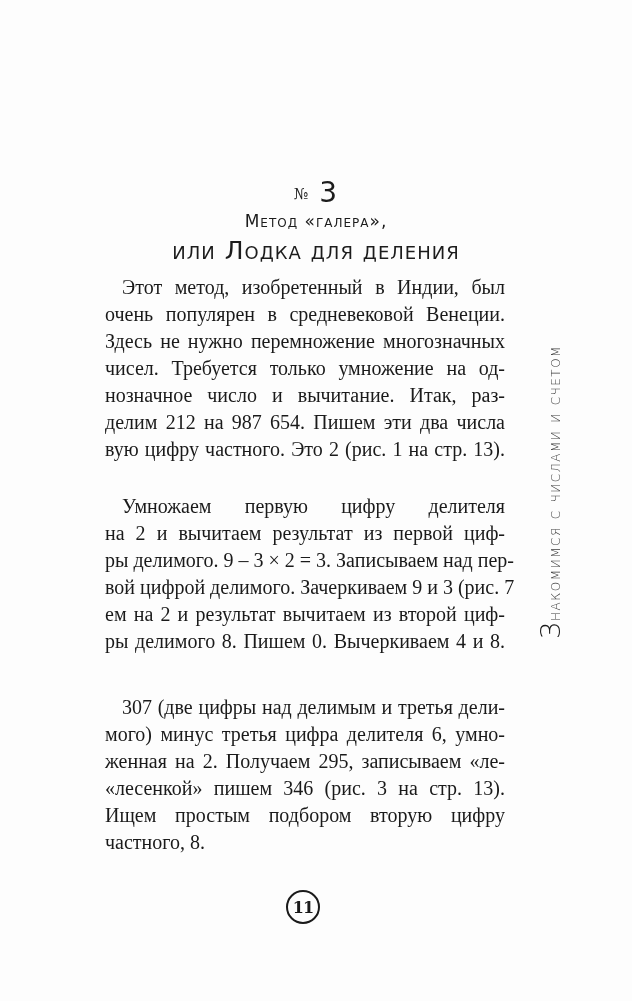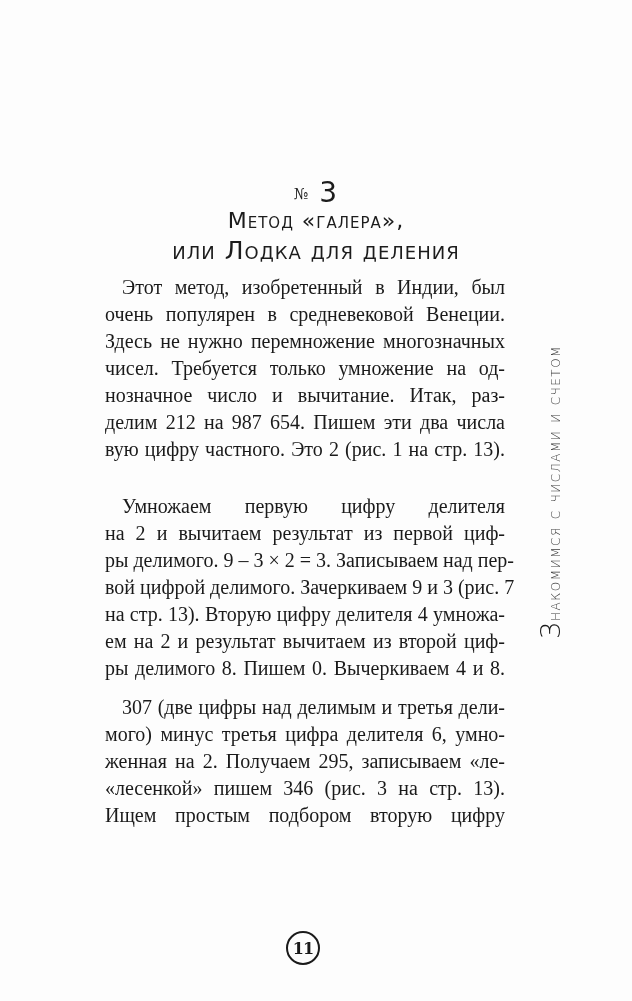--- a/index.html
+++ b/index.html
@@ -40,21 +40,21 @@
       margin-right: 10px;
       font-family: "DejaVu Serif", serif;
       vertical-align: 3px;
     }
     .num-line .numval {
       font-size: 28px;
       font-weight: normal;
     }
     .title-1 {
       top: 206px;
-      font-size: 22px;
+      font-size: 17px;
       line-height: 30px;
       font-weight: normal;
     }
     .title-2 {
       top: 236px;
       font-size: 25px;
       line-height: 30px;
       font-weight: normal;
     }
     .para {
@@ -112,21 +112,20 @@
       border: 2px solid #1a1a1a;
       border-radius: 50%;
       display: flex;
       align-items: center;
       justify-content: center;
       font-family: "DejaVu Serif", serif;
       font-size: 16px;
       font-weight: bold;
       color: #1a1a1a;
       letter-spacing: -1px;
-      margin-top: 41px;
     }
   </style>
 </head>
 <body>
 
 <div class="page">
 
   <div class="heading num-line">
     <span class="numsign">№</span><span class="numval">3</span>
   </div>
@@ -141,31 +140,31 @@
     <span class="line">нозначное число и вычитание. Итак, раз-</span>
     <span class="line">делим 212 на 987 654. Пишем эти два числа</span>
     <span class="line">вую цифру частного. Это 2 (рис. 1 на стр. 13).</span>
   </div>
 
   <div class="para p2">
     <span class="line indent">Умножаем первую цифру делителя</span>
     <span class="line">на 2 и вычитаем результат из первой циф-</span>
     <span class="line">ры делимого. 9 – 3 × 2 = 3. Записываем над пер-</span>
     <span class="line">вой цифрой делимого. Зачеркиваем 9 и 3 (рис. 7</span>
-    <span class="line">на стр. 13). Вторую цифру делителя 4 умножа-</span>
     <span class="line">ем на 2 и результат вычитаем из второй циф-</span>
     <span class="line">ры делимого 8. Пишем 0. Вычеркиваем 4 и 8.</span>
   </div>
 
   <div class="para p3">
     <span class="line indent">307 (две цифры над делимым и третья дели-</span>
     <span class="line">мого) минус третья цифра делителя 6, умно-</span>
     <span class="line">женная на 2. Получаем 295, записываем «ле-</span>
     <span class="line">«лесенкой» пишем 346 (рис. 3 на стр. 13).</span>
     <span class="line">Ищем простым подбором вторую цифру</span>
+    <span class="line last">частного, 8.</span>
   </div>
 
   <div class="side-title">
     <span class="cap">З</span><span>накомимся с числами и счетом</span>
   </div>
 
   <div class="page-number">
     <span>11</span>
   </div>
 

